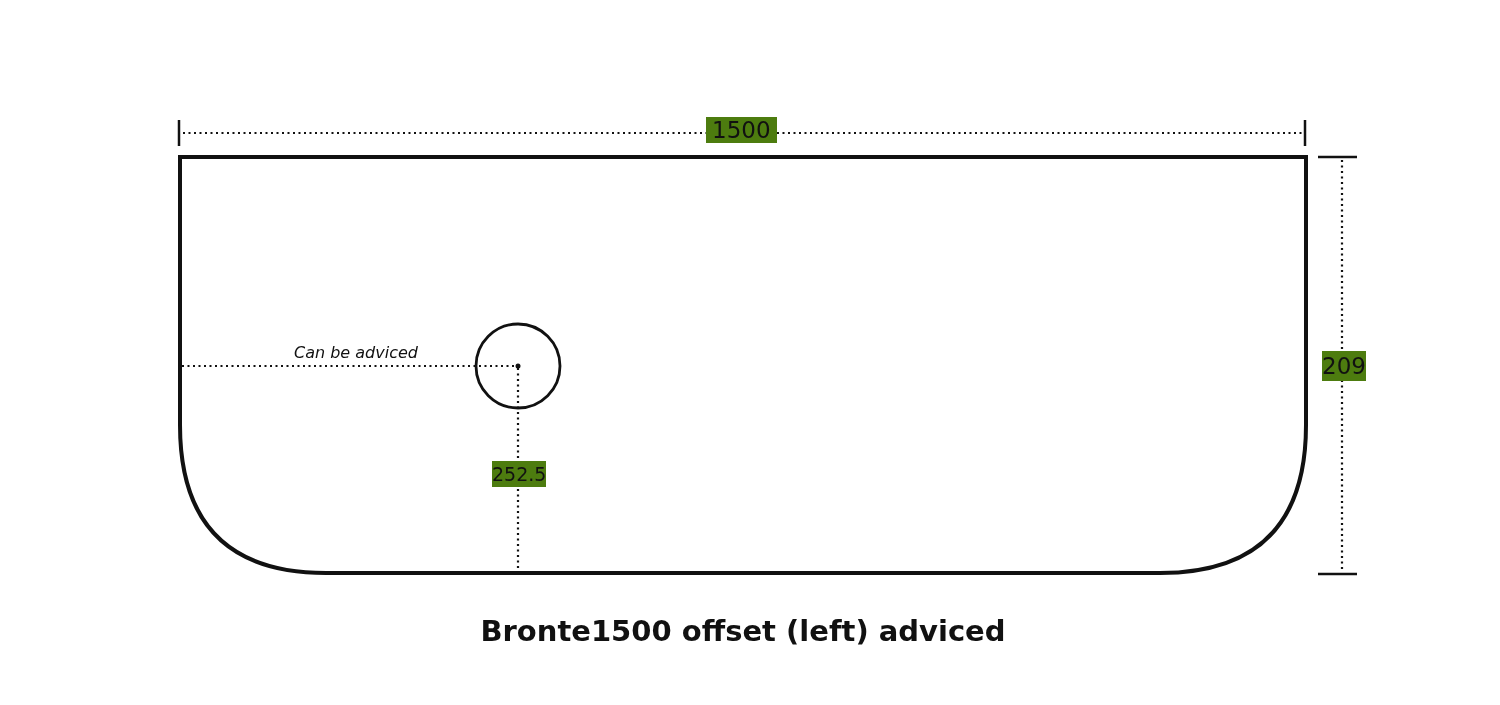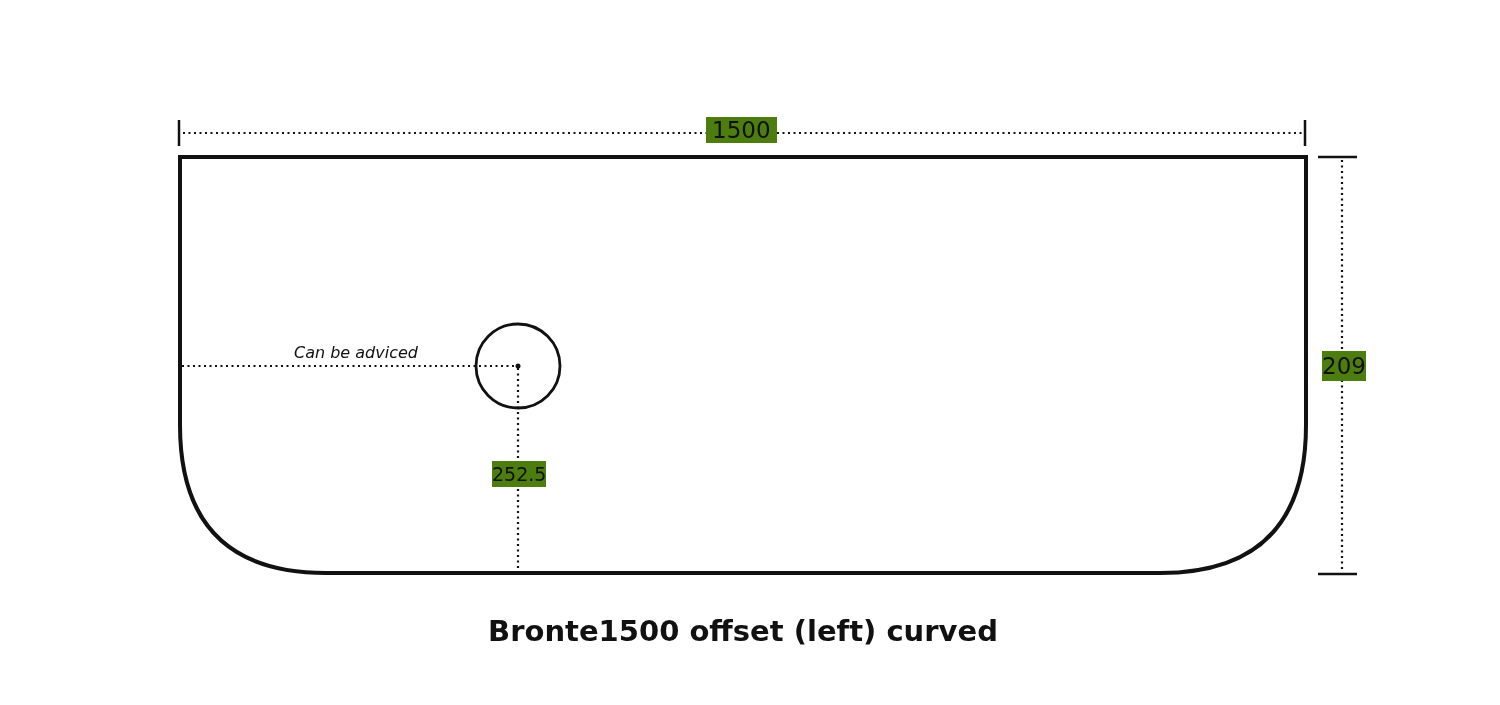--- a/index.html
+++ b/index.html
@@ -36,13 +36,13 @@
 
   <line x1="182" y1="366" x2="516" y2="366" stroke="#111" stroke-width="2.2" stroke-dasharray="2 3.5"></line>
 
   <line x1="518" y1="368" x2="518" y2="572" stroke="#111" stroke-width="2.2" stroke-dasharray="2 3.5"></line>
 </svg>
 
 <div class="lbl dim-width">1500</div>
 <div class="lbl dim-height">209</div>
 <div class="lbl dim-offset">252.5</div>
 <div class="lbl note">Can be adviced</div>
-<div class="lbl title">Bronte1500 offset (left) curved</div>
+<div class="lbl title">Bronte1500 offset (left) adviced</div>
 
 </body></html>

